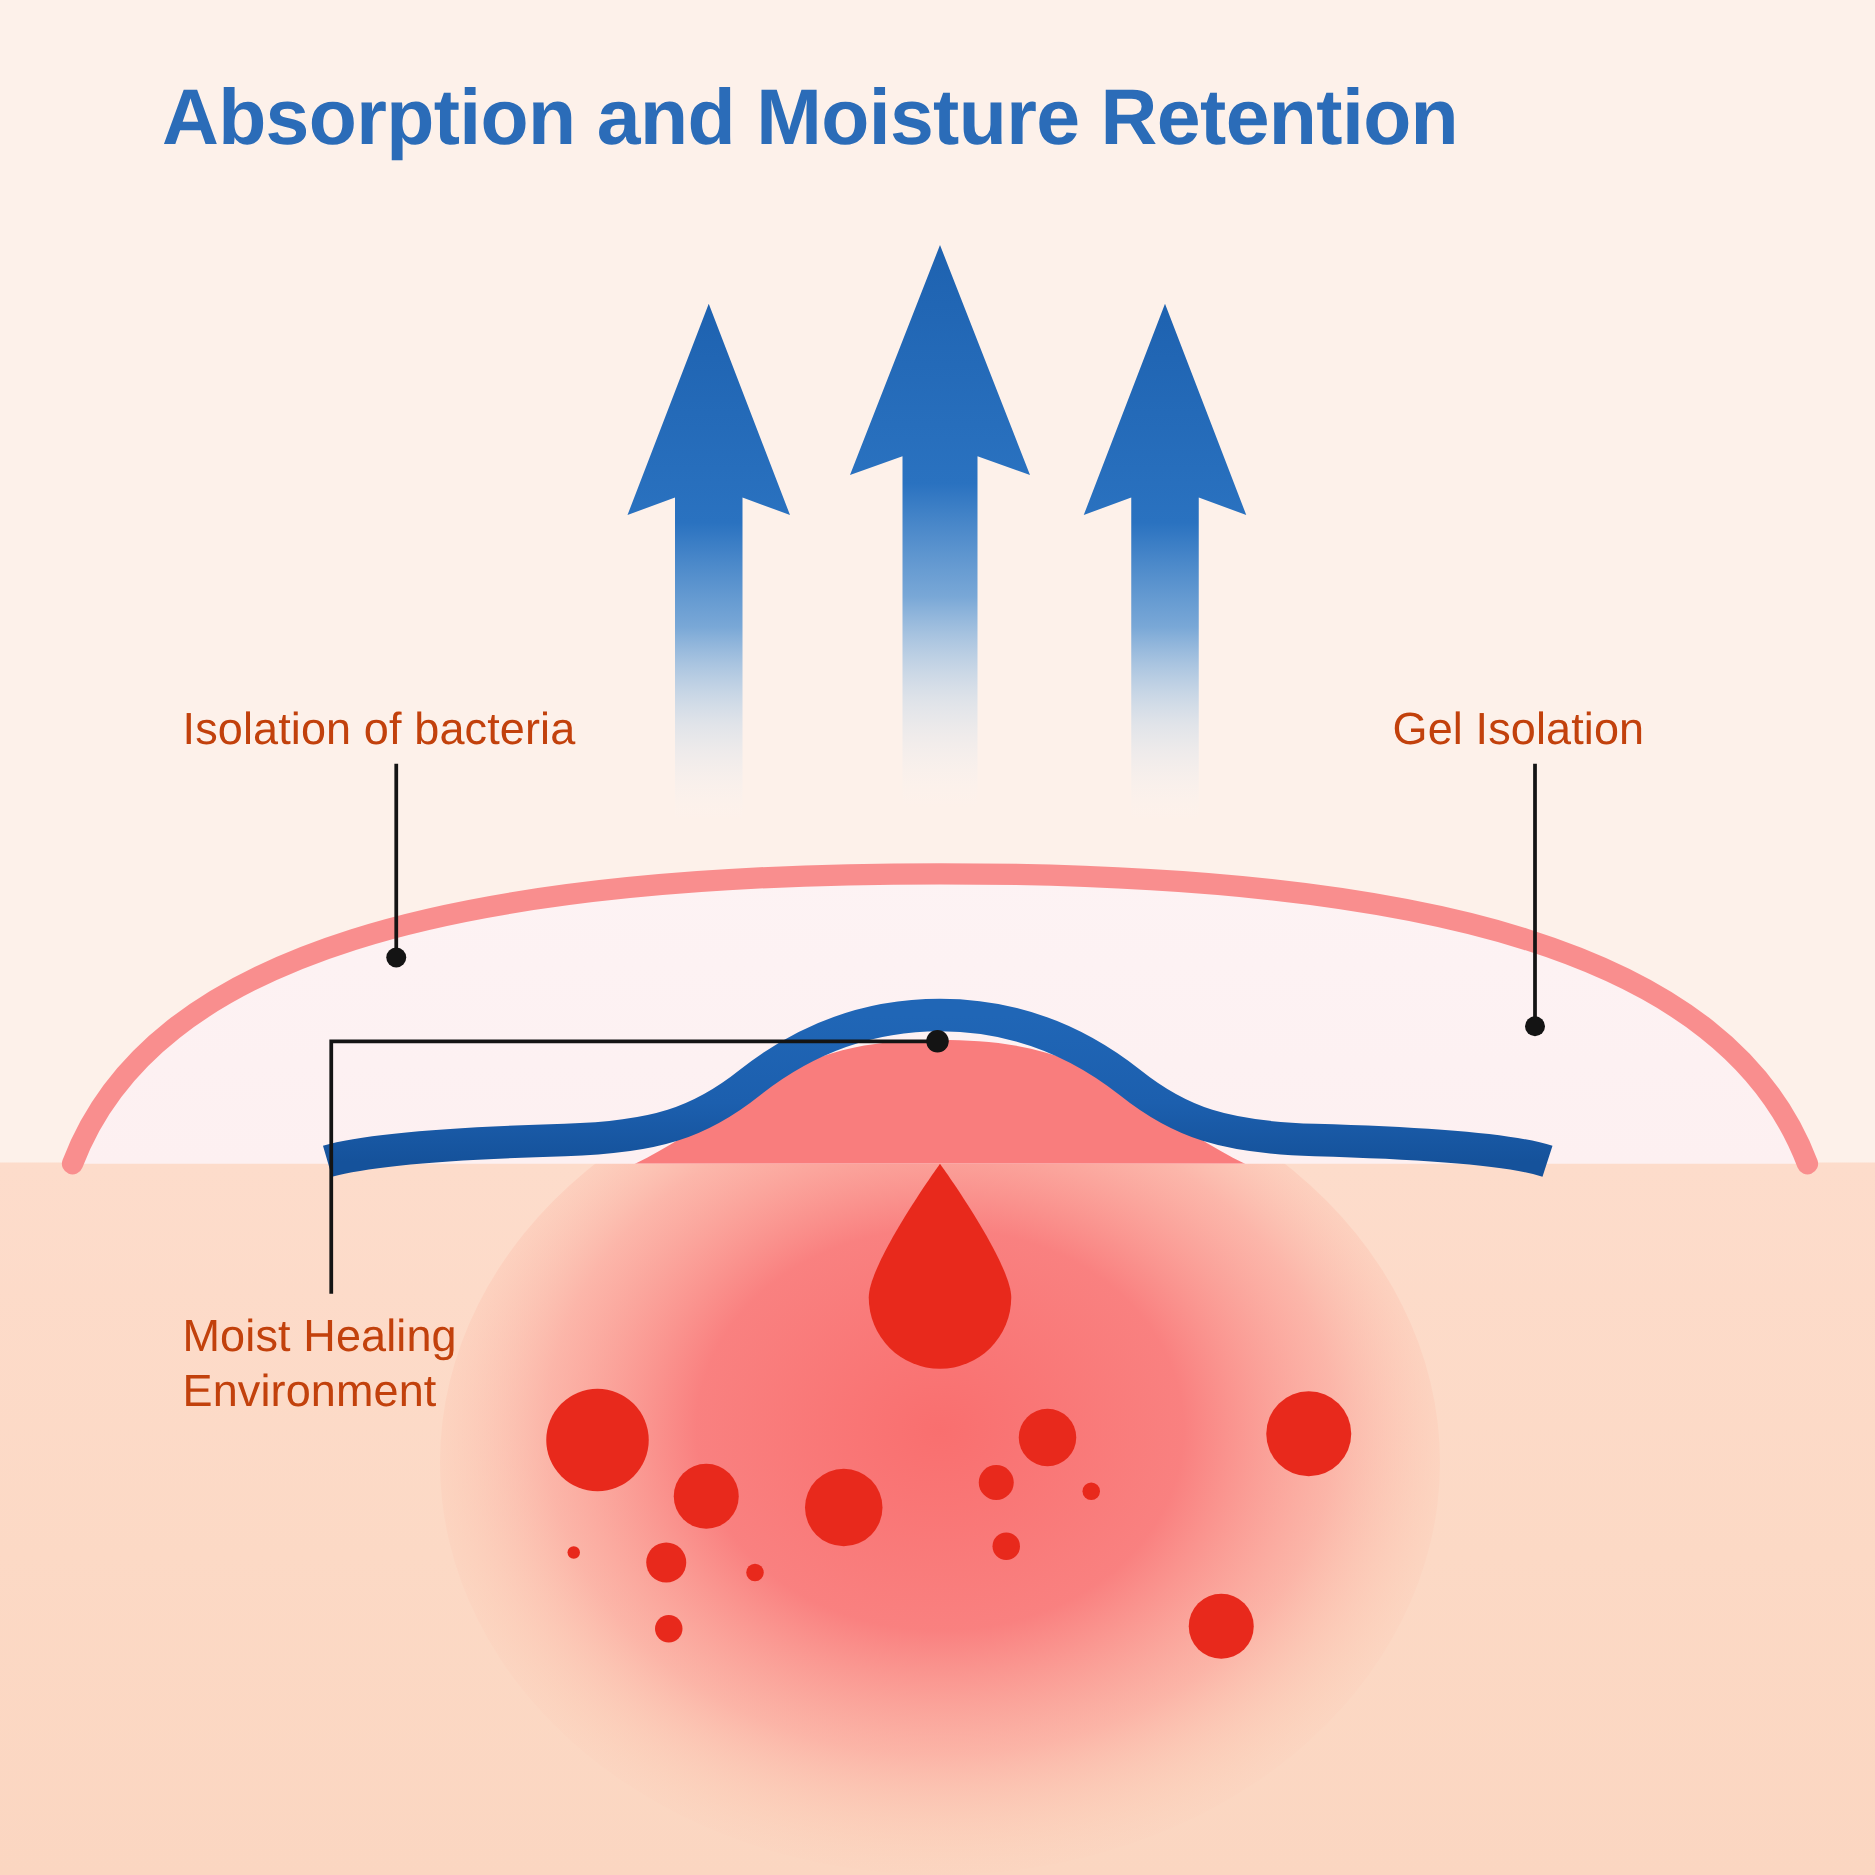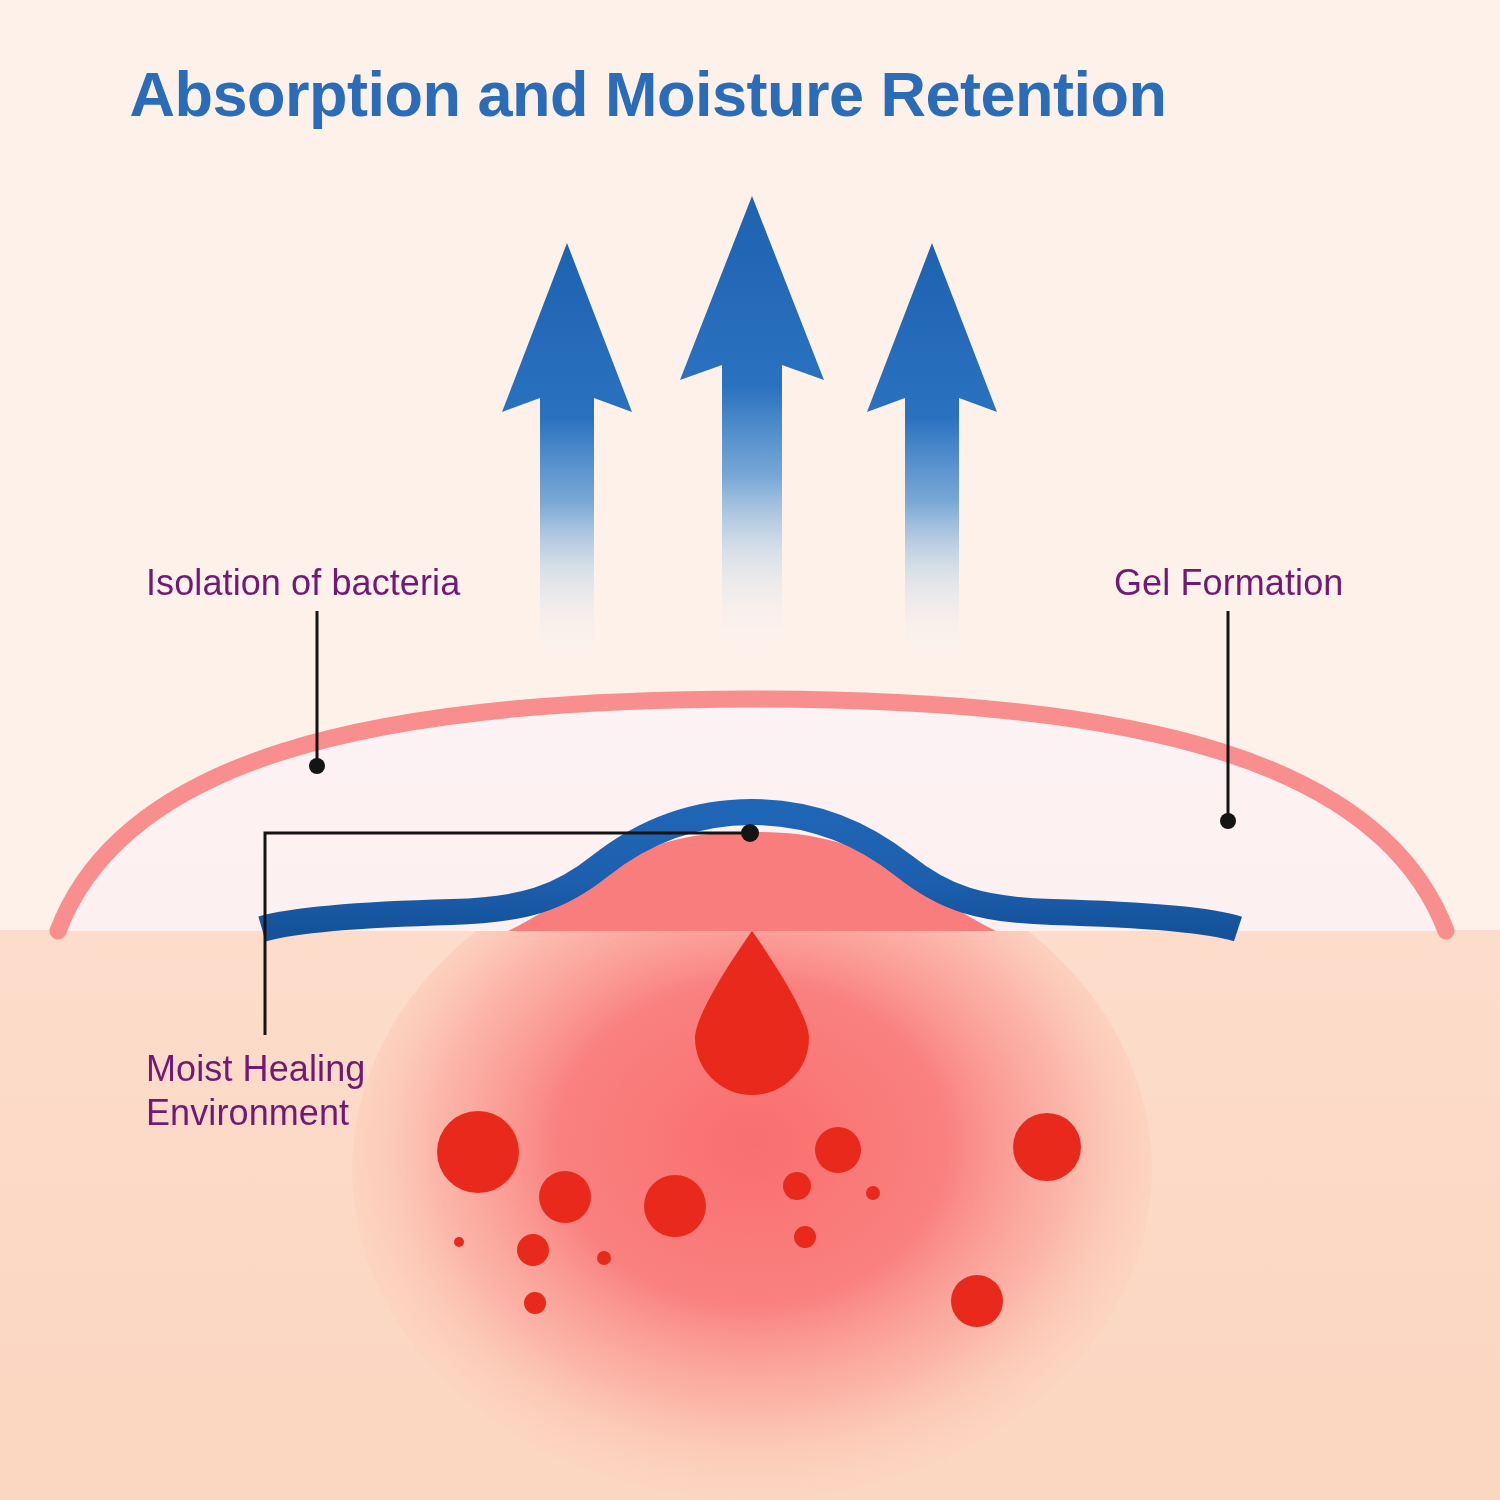--- a/index.html
+++ b/index.html
@@ -33,21 +33,21 @@
     letter-spacing: -0.5px;
     color: #2b6cb8;
     white-space: nowrap;
     pointer-events: none;
   }
   .anno {
     position: absolute;
     font-family: "Liberation Sans", sans-serif;
     font-size: 36px;
     font-weight: 400;
-    color: #701a75;
+    color: #c2410c;
     letter-spacing: 0.1px;
     line-height: 1.22;
     white-space: pre-line;
   }
   #anno-isolation { left: 146px; top: 561px; }
   #anno-gel      { left: 1114px; top: 561px; }
   #anno-moist    { left: 146px; top: 1047px; }
 </style>
 </head>
 <body>
@@ -181,18 +181,18 @@
       <circle cx="317" cy="766" r="8"></circle>
       <circle cx="1228" cy="821" r="8"></circle>
       <circle cx="750" cy="833" r="9"></circle>
     </g>
   </svg>
 
   <div class="title">Absorption and Moisture Retention</div>
 
   <div class="anno" id="anno-isolation">Isolation of bacteria</div>
 
-  <div class="anno" id="anno-gel">Gel Formation</div>
+  <div class="anno" id="anno-gel">Gel Isolation</div>
 
   <div class="anno" id="anno-moist">Moist Healing
 Environment</div>
 
 </div>
 
 </body></html>

